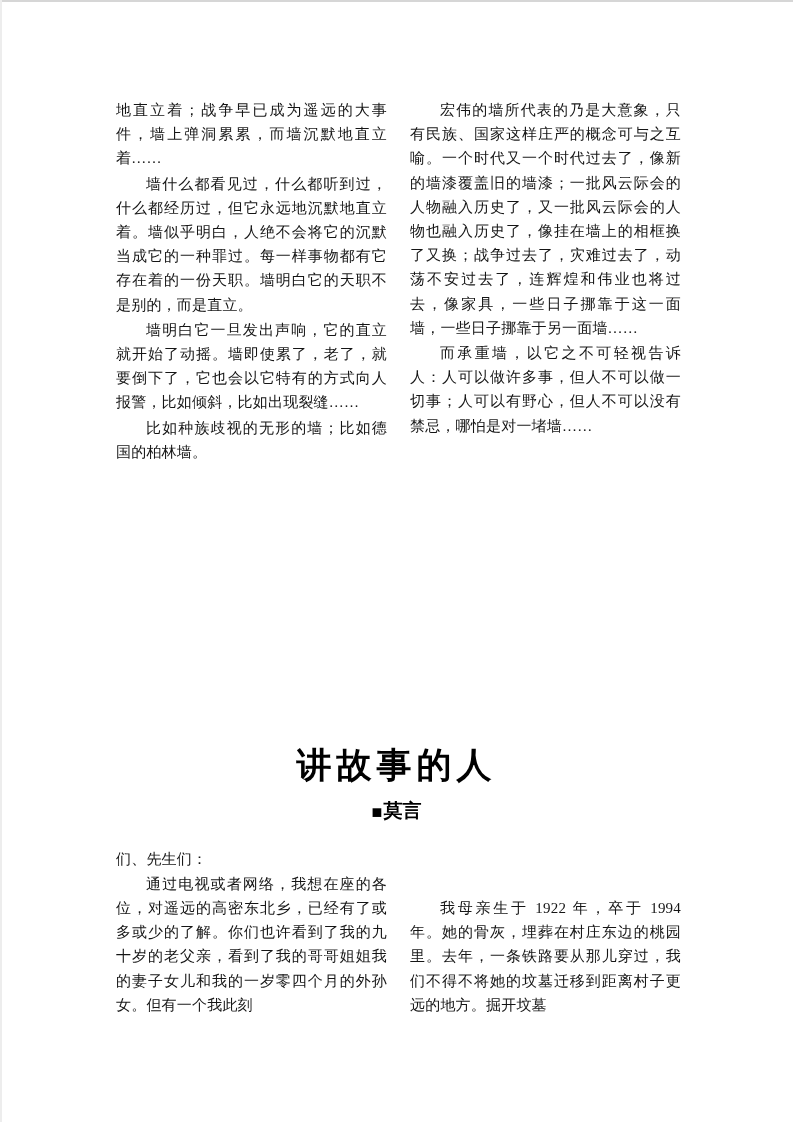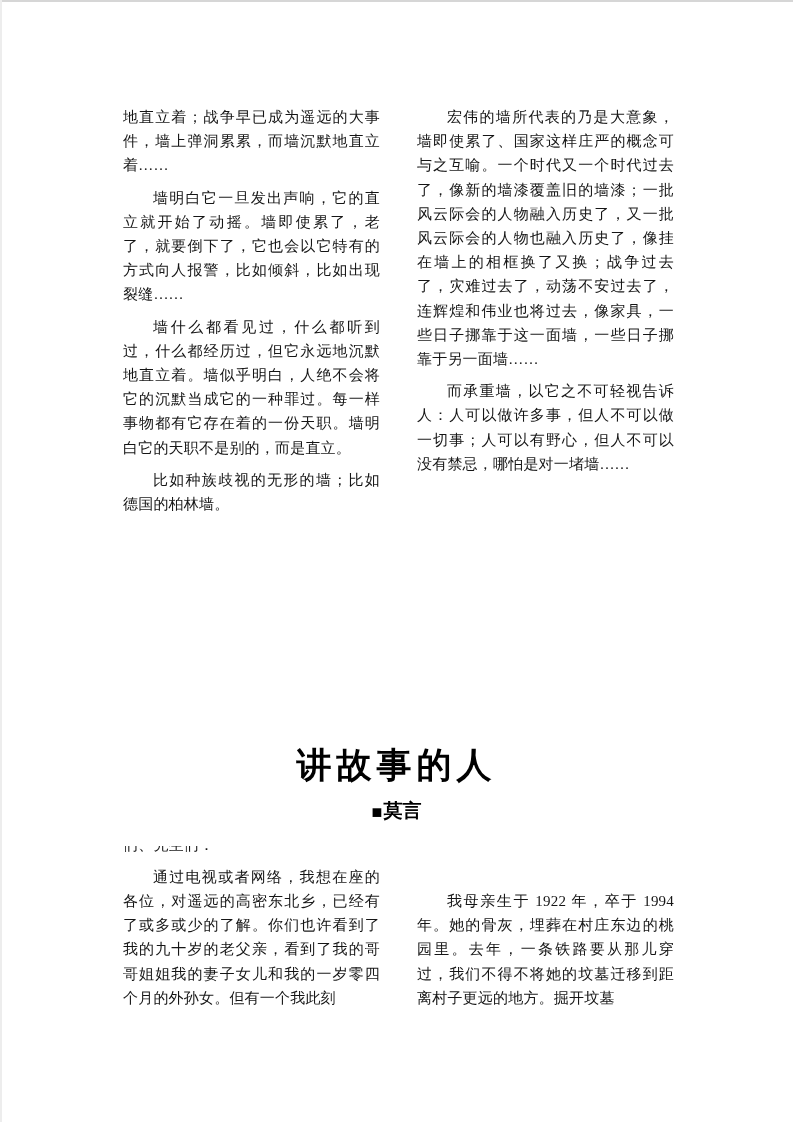--- a/index.html
+++ b/index.html
@@ -36,21 +36,21 @@
     gap: 21px;
   }
   .section-top    { top: 97px;  height: 512px; overflow: hidden; }
   .section-bottom { top: 846px; height: 172px; overflow: hidden; align-items: flex-end; }
 
   .col {
     width: 273px;
     flex: 0 0 273px;
   }
   .body-text p {
-    margin: 8px;
+    margin: 1px;
     font-size: 15px;
     line-height: 24.2px;
     text-align: justify;
     text-justify: inter-ideograph;
     letter-spacing: 0.2px;
     color: #151515;
   }
   .body-text p.indent { text-indent: 2em; }
 
   .article-title {
@@ -116,27 +116,27 @@
 <body>
 
 <div class="page">
 
   <div class="edge-top"></div>
   <div class="edge-left"></div>
 
   <div class="cols section-top body-text">
     <div class="col">
       <p>地直立着；战争早已成为遥远的大事件，墙上弹洞累累，而墙沉默地直立着……</p>
+      <p class="indent">墙什么都看见过，什么都听到过，什么都经历过，但它永远地沉默地直立着。墙似乎明白，人绝不会将它的沉默当成它的一种罪过。每一样事物都有它存在着的一份天职。墙明白它的天职不是别的，而是直立。</p>
       <p class="indent">墙明白它一旦发出声响，它的直立就开始了动摇。墙即使累了，老了，就要倒下了，它也会以它特有的方式向人报警，比如倾斜，比如出现裂缝……</p>
-      <p class="indent">墙什么都看见过，什么都听到过，什么都经历过，但它永远地沉默地直立着。墙似乎明白，人绝不会将它的沉默当成它的一种罪过。每一样事物都有它存在着的一份天职。墙明白它的天职不是别的，而是直立。</p>
       <p class="indent">比如种族歧视的无形的墙；比如德国的柏林墙。</p>
 
     </div>
     <div class="col">
-      <p class="indent">宏伟的墙所代表的乃是大意象，墙即使累了、国家这样庄严的概念可与之互喻。一个时代又一个时代过去了，像新的墙漆覆盖旧的墙漆；一批风云际会的人物融入历史了，又一批风云际会的人物也融入历史了，像挂在墙上的相框换了又换；战争过去了，灾难过去了，动荡不安过去了，连辉煌和伟业也将过去，像家具，一些日子挪靠于这一面墙，一些日子挪靠于另一面墙……</p>
+      <p class="indent">宏伟的墙所代表的乃是大意象，只有民族、国家这样庄严的概念可与之互喻。一个时代又一个时代过去了，像新的墙漆覆盖旧的墙漆；一批风云际会的人物融入历史了，又一批风云际会的人物也融入历史了，像挂在墙上的相框换了又换；战争过去了，灾难过去了，动荡不安过去了，连辉煌和伟业也将过去，像家具，一些日子挪靠于这一面墙，一些日子挪靠于另一面墙……</p>
       <p class="indent">而承重墙，以它之不可轻视告诉人：人可以做许多事，但人不可以做一切事；人可以有野心，但人不可以没有禁忌，哪怕是对一堵墙……</p>
     </div>
   </div>
 
   <div class="article-title">讲故事的人</div>
 
   <div class="byline">
     <span class="marker">■</span><span>莫言</span>
   </div>
 

